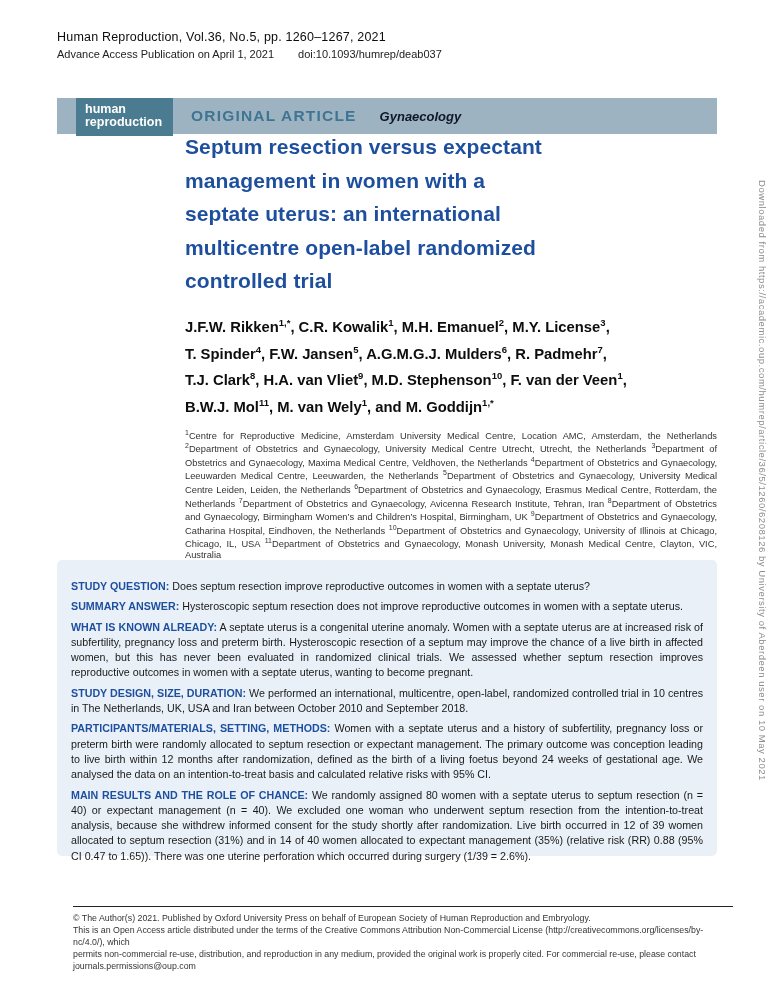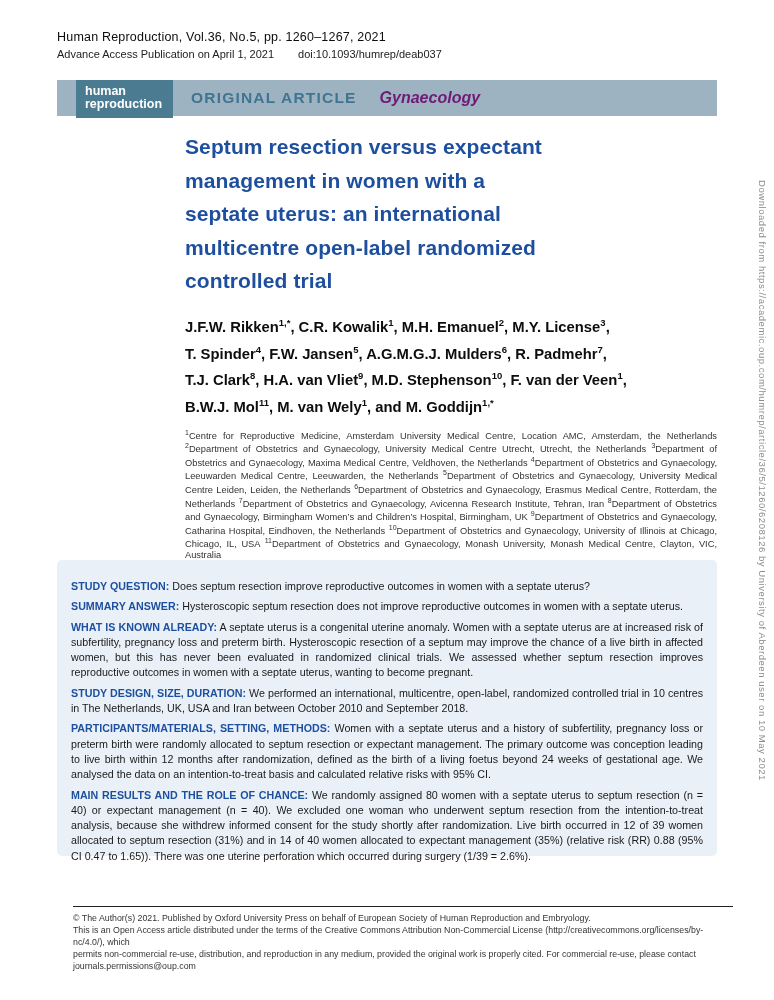--- a/index.html
+++ b/index.html
@@ -8,31 +8,31 @@
     font-family: "Liberation Sans", sans-serif; color: #1a1a1a;
     -webkit-font-smoothing: antialiased;
   }
   
   .masthead { position: absolute; left: 57px; top: 30px; width: 660px; }
   .journal-line { font-size: 12.5px; font-weight: normal; color: #0d0d0d; letter-spacing: 0.2px; }
   .access-line { font-size: 11px; color: #222; margin-top: 4px; }
   .access-line .doi { margin-left: 24px; }
   
   .banner {
-    position: absolute; left: 57px; top: 80px; width: 660px; height: 36px;
+    position: absolute; left: 57px; top: 98px; width: 660px; height: 36px;
     background: #9db3c1; display: flex; align-items: stretch;
   }
   .logo-box {
     margin-left: 19px; width: 97px; background: #4a7b90; color: #ffffff;
     font-weight: bold; font-size: 12.5px; line-height: 13px;
     padding: 5px 0 0 9px; box-sizing: border-box; height: 38px;
   }
   .banner-labels { display: flex; align-items: center; margin-left: 18px; gap: 23px; white-space: nowrap; }
   .orig-label { color: #3f7592; font-weight: bold; font-size: 15.5px; letter-spacing: 1.2px; }
-  .section-label { color: #701a75; font-weight: bold; font-style: italic; font-size: 16px; }
+  .section-label { color: #0f172a; font-weight: bold; font-style: italic; font-size: 13px; }
   
   .content { position: absolute; left: 185px; top: 130px; width: 532px; }
   .title-line { color: #1d4f9e; font-size: 21px; font-weight: bold; line-height: 33.5px; letter-spacing: 0.1px; }
   .authors { margin-top: 15px; font-weight: bold; font-size: 14.8px; line-height: 21.6px; color: #0d0d0d; }
   .authors sup { font-size: 9.5px; }
   .author-line { white-space: nowrap; }
   .affiliations { margin: 9px 0 0 0; font-size: 9.3px; line-height: 10.5px; color: #333333; text-align: justify; }
   .affiliations sup { font-size: 7px; }
   .correspondence { margin: 9px 0 0 0; font-size: 9.3px; line-height: 11.6px; color: #333333; }
   .email-link { color: #333333; text-decoration: none; }

